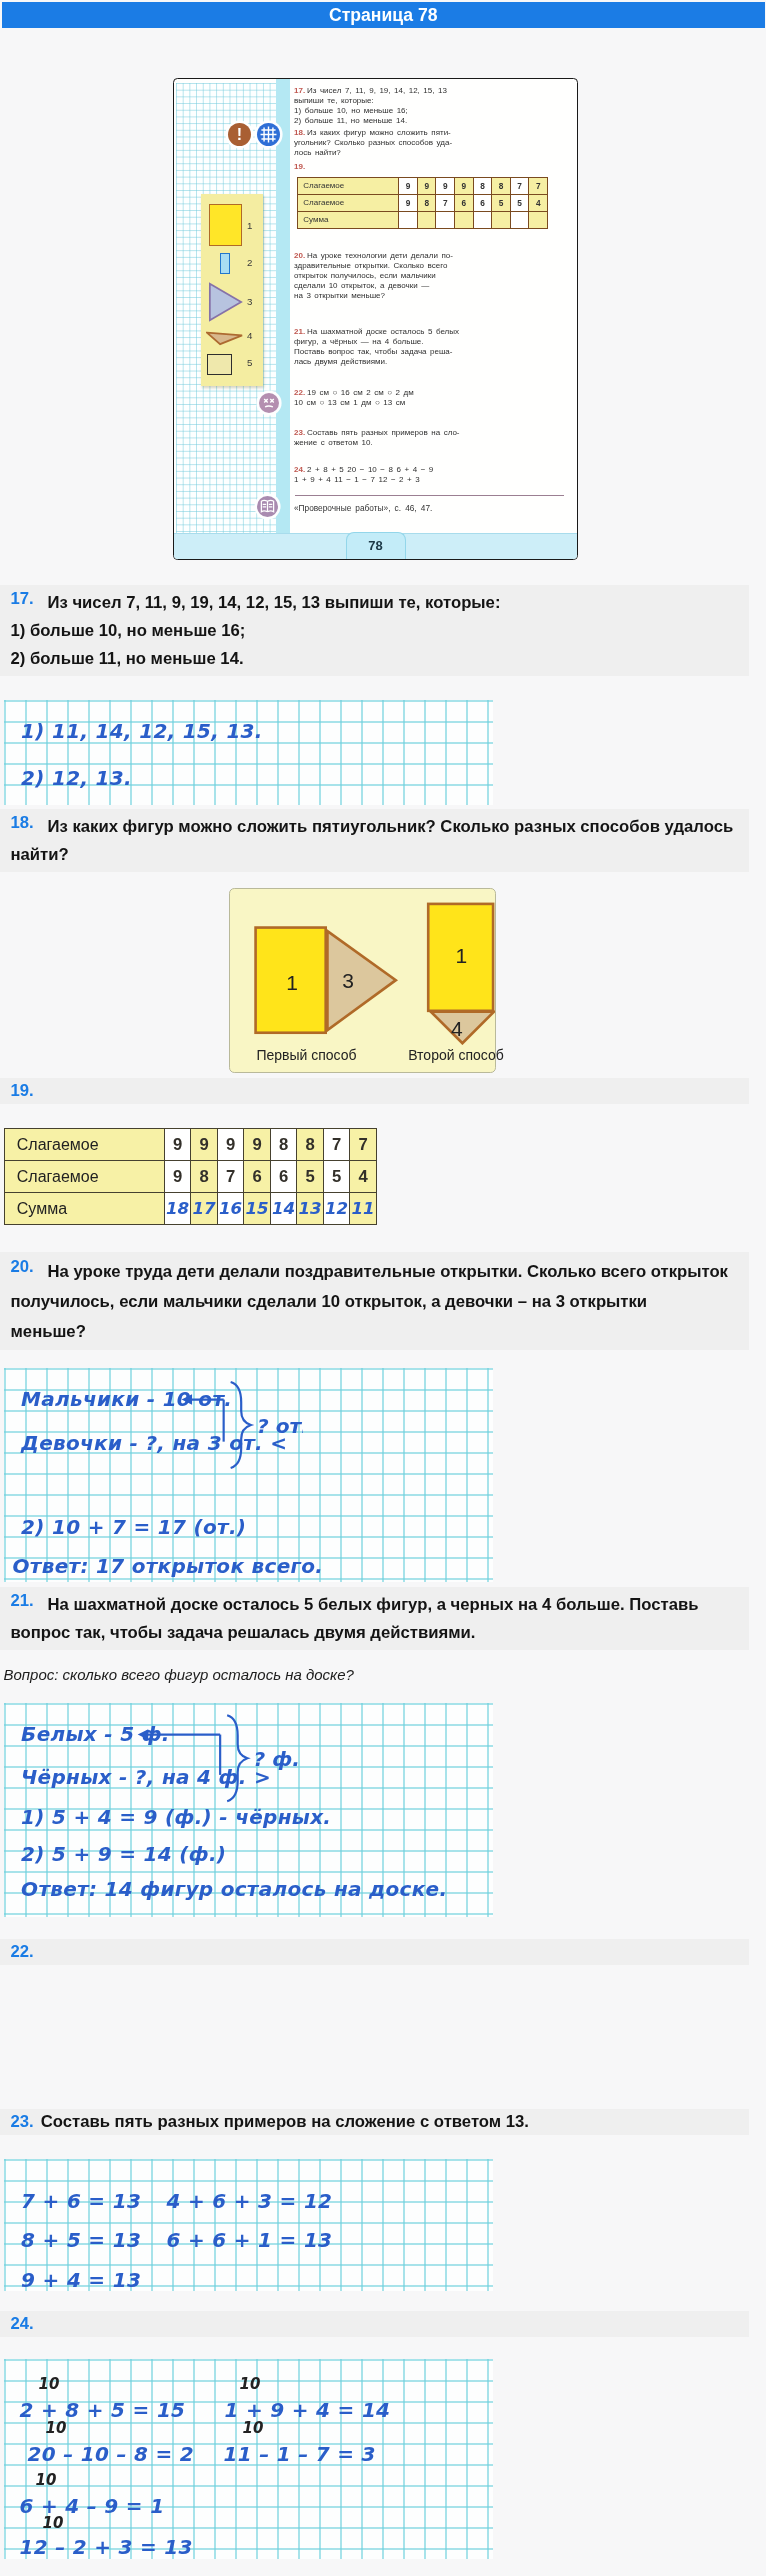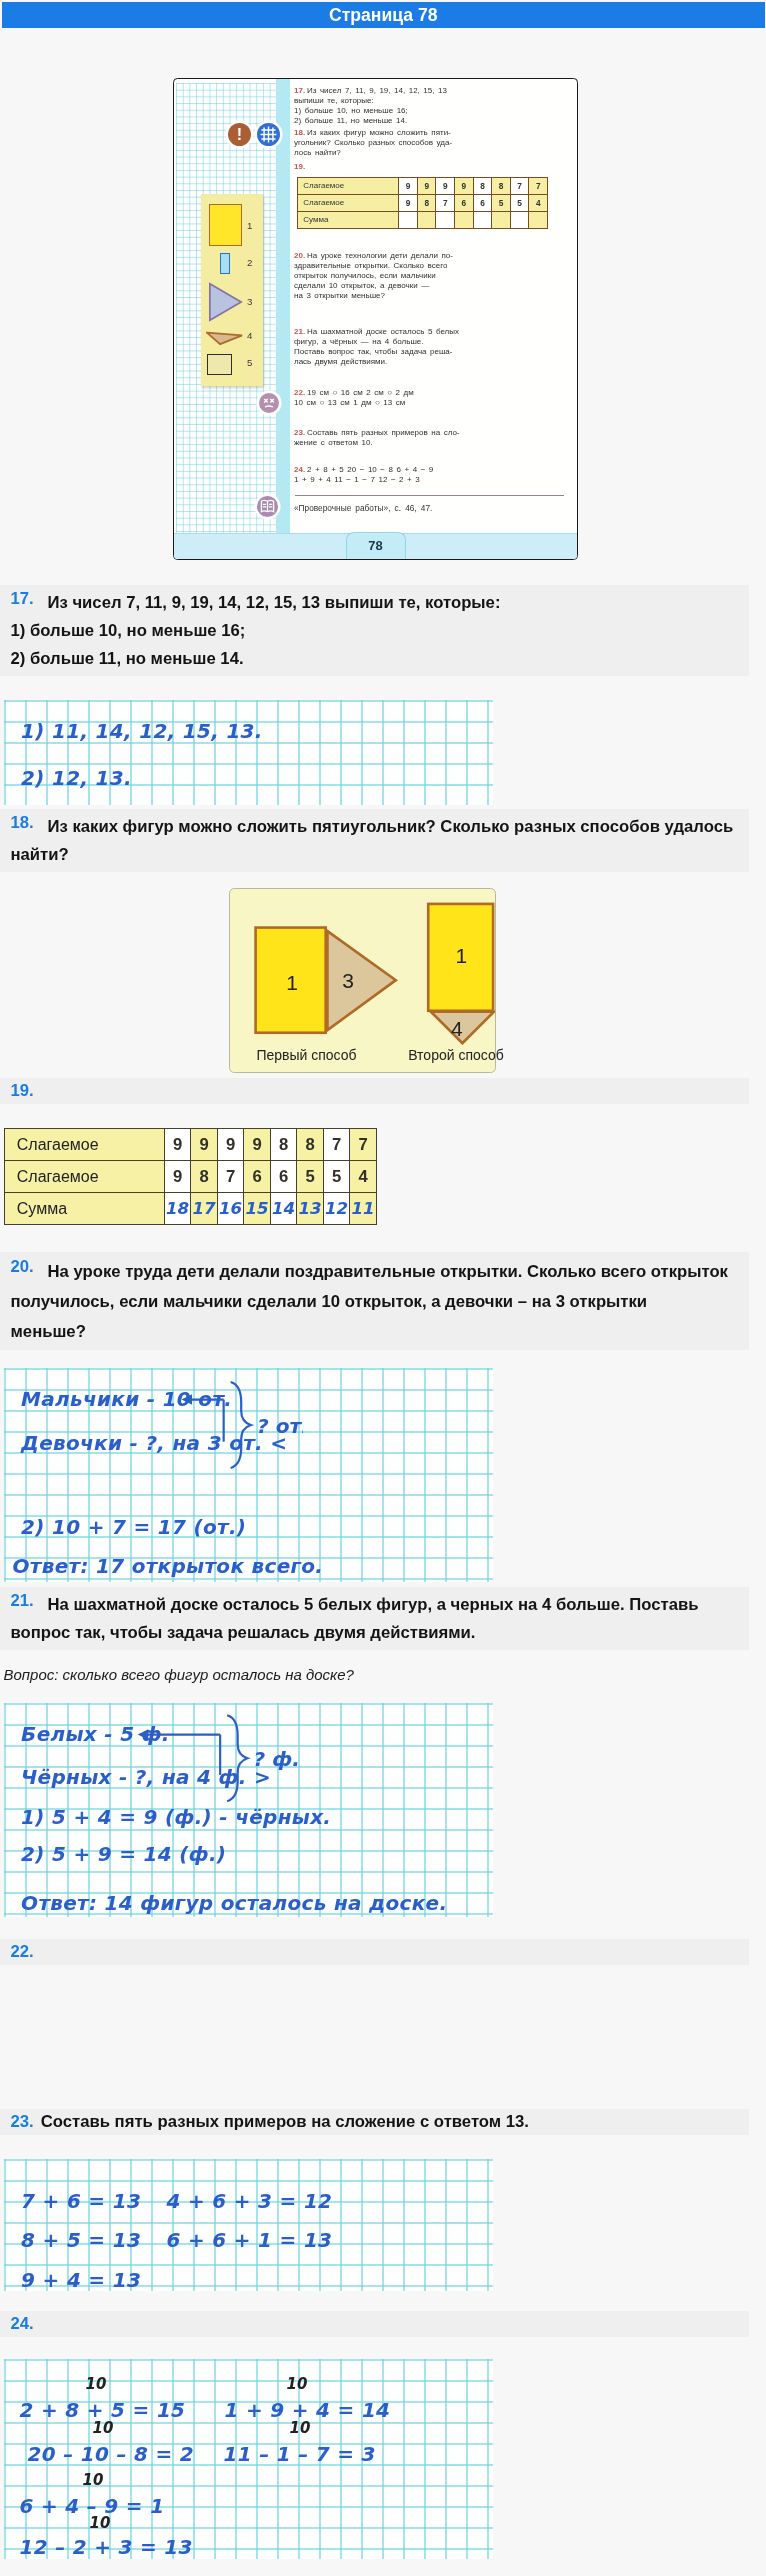--- a/index.html
+++ b/index.html
@@ -45,21 +45,21 @@
   .bnum{position:absolute;left:10.5px;color:#1a7ce5;font-weight:bold;font-size:16.7px;}
   .indent{text-indent:37px;}
   
   .grid{position:absolute;left:3.5px;width:489px;background-color:#fdfefe;
         background-image:linear-gradient(rgba(110,208,220,.6) 1.8px,transparent 1.8px),
                          linear-gradient(90deg,rgba(110,208,220,.6) 1.8px,transparent 1.8px);
         background-size:21px 21px;}
   .hw{position:absolute;font-family:"DejaVu Sans",sans-serif;font-style:italic;font-weight:600;
       font-size:20px;color:#2a5ec9;white-space:pre;letter-spacing:0.3px;}
   .hint{position:absolute;font-family:"DejaVu Sans",sans-serif;font-style:italic;font-weight:600;
-        font-size:15px;color:#222;margin-left:47px;}
+        font-size:15px;color:#222;}
   .qline{position:absolute;left:3.5px;font-style:italic;font-size:15px;color:#1d1d1d;}
   
   .figbox{position:absolute;left:229px;top:888px;width:265px;height:183px;background:#f9f6c5;
           border:0.9px solid #b9b99a;border-radius:5.3px;}
   .figcap{position:absolute;top:158px;font-size:14px;color:#222;text-align:center;width:132px;}
   
   .t19{position:absolute;left:3.5px;top:1128px;border:1.8px solid #46412f;background:#fff;display:inline-block;}
   .t19 .r{display:flex;border-top:1.8px solid #46412f;}
   .t19 .r:first-child{border-top:0;}
   .t19 .lab{width:147px;background:#f7f1a6;font-size:16px;line-height:31px;padding-left:12.3px;color:#222;}
@@ -314,21 +314,21 @@
       <g stroke="#2a5ec9" stroke-width="2.5" fill="none">
         <line x1="246" y1="36" x2="156" y2="36"></line>
         <line x1="246" y1="36" x2="246" y2="82"></line>
         <path d="M254,14 c10,3 12,13 12,23 l0,10 c0,9 5,14 11,16 c-6,2 -11,7 -11,16 l0,10 c0,10 -2,20 -12,23"></path>
       </g>
       <polygon points="152,36 164,30 164,42" fill="#2a5ec9"></polygon>
       <text x="284" y="72" font-family="DejaVu Sans, sans-serif" font-style="italic" font-weight="600" font-size="23" fill="#2a5ec9">? ф.</text>
     </svg>
     <div class="hw" style="left:17.6px;top:102px;">1) 5 + 4 = 9 (ф.) - чёрных.</div>
     <div class="hw" style="left:17.6px;top:139px;">2) 5 + 9 = 14 (ф.)</div>
-    <div class="hw" style="left:17.6px;top:188px;">Ответ: 14 фигур осталось на доске.</div>
+    <div class="hw" style="left:17.6px;top:174px;">Ответ: 14 фигур осталось на доске.</div>
   </div>
 
   <div class="band" style="top:1939px;height:26px;line-height:26px;">
     <span class="num">22.</span>
   </div>
 
   <div class="band" style="top:2109px;height:26px;line-height:26px;">
     <span class="num">23.</span><span>Составь пять разных примеров на сложение с ответом 13.</span>
   </div>
   <div class="grid" style="top:2159px;height:132px;">

